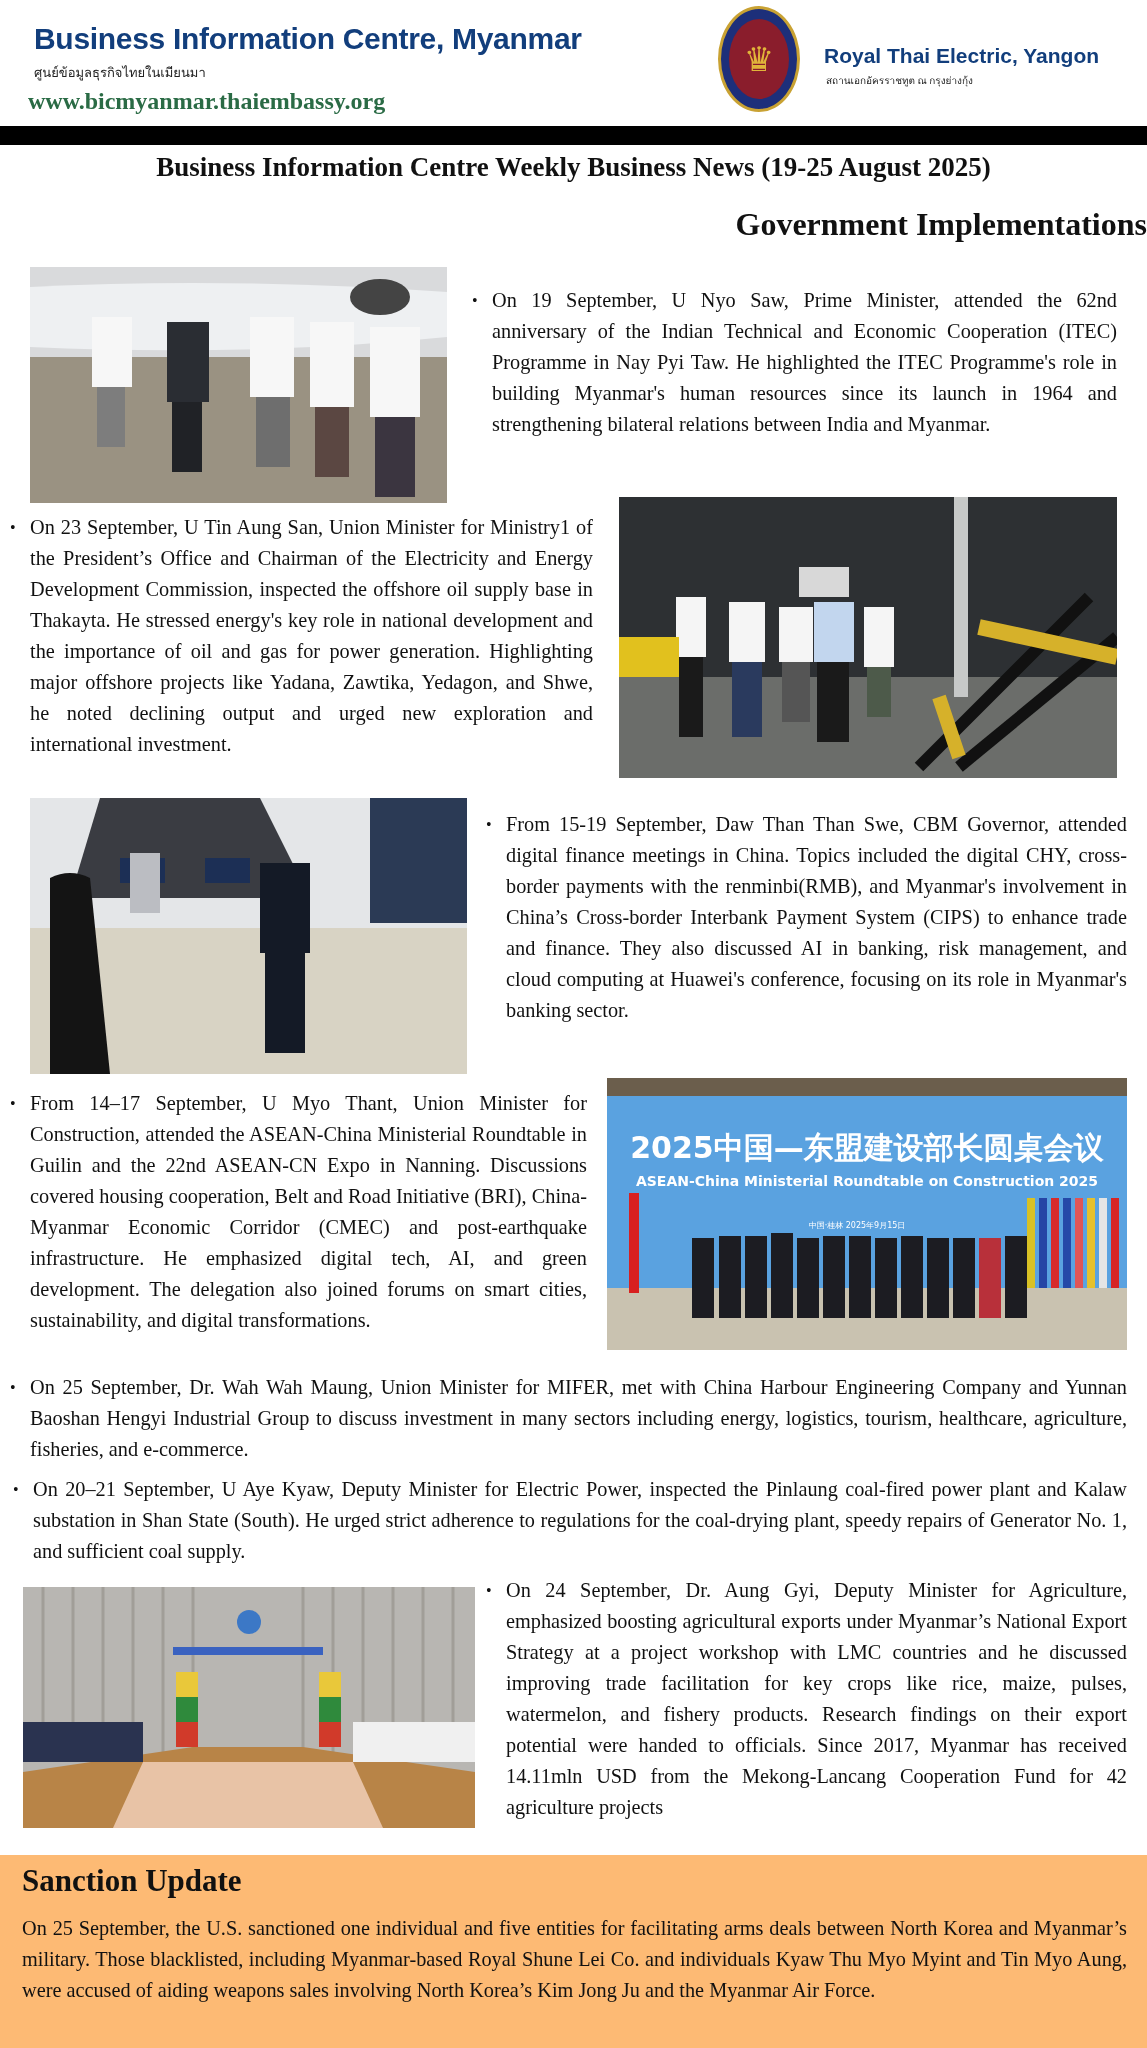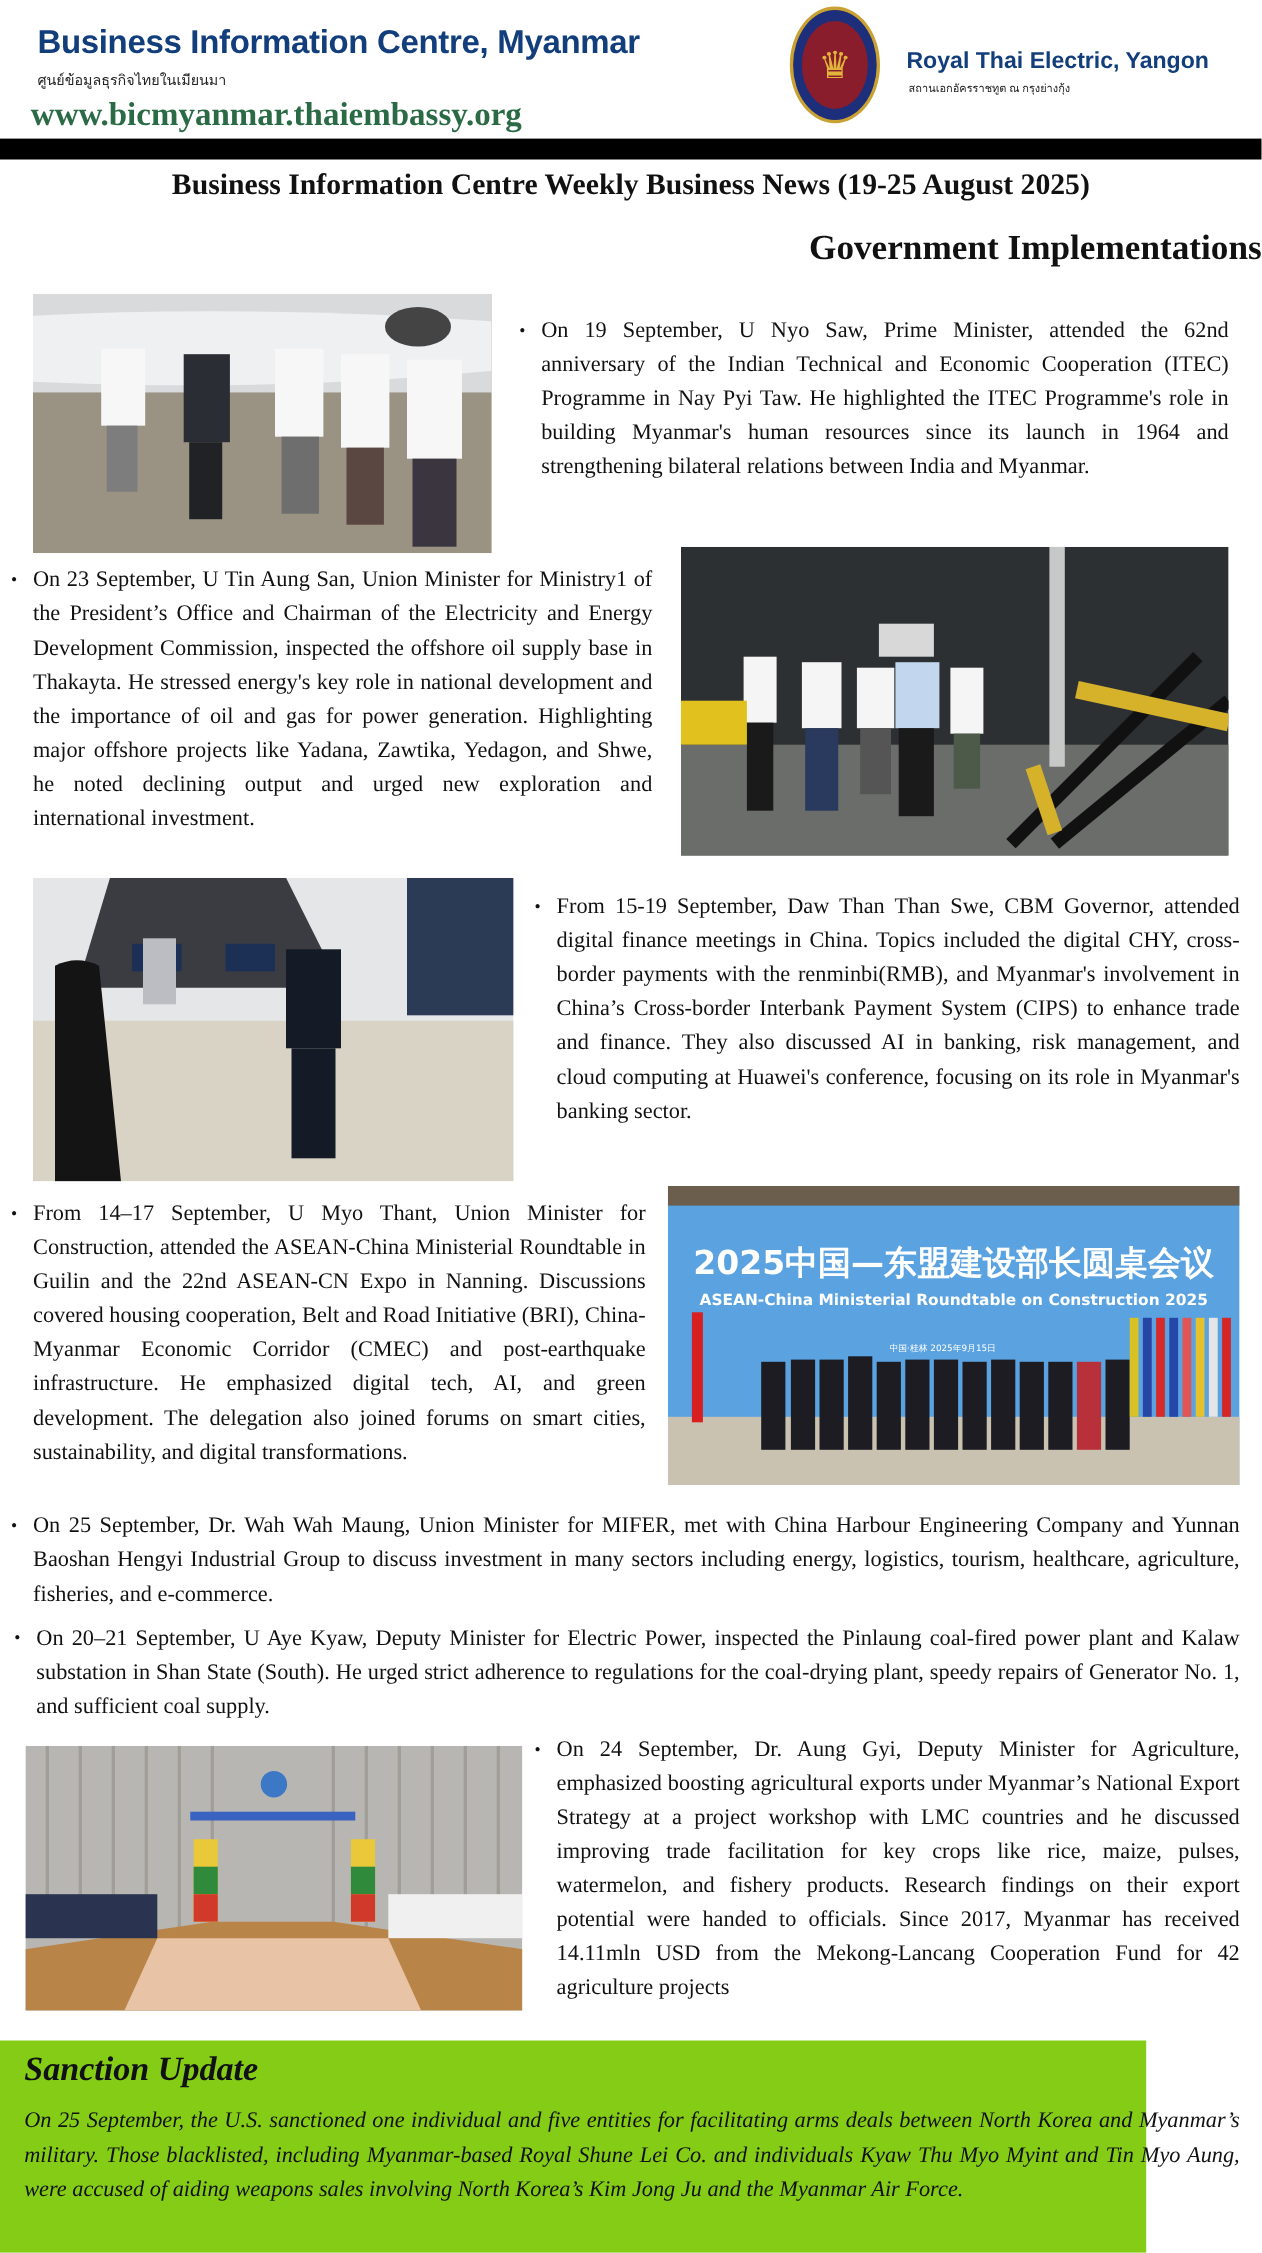--- a/index.html
+++ b/index.html
@@ -2,39 +2,39 @@
 <html><head>
 <meta charset="utf-8">
 <style>
   * { box-sizing: border-box; margin: 0; padding: 0; }
   html, body { width: 1147px; height: 2048px; background: #ffffff; overflow: hidden; }
   body { position: relative; font-family: "Liberation Serif", serif; color: #111; }
 
   .header { position: absolute; left: 0; top: 0; width: 1147px; height: 94px; background: #fff; }
   .bic-title { position: absolute; left: 34px; top: 22px; font-family: "Liberation Sans", sans-serif; font-weight: 700; font-size: 30px; color: #123e7c; letter-spacing: -0.3px; }
   .bic-thai { position: absolute; left: 34px; top: 62px; font-family: "DejaVu Sans", sans-serif; font-size: 13px; color: #222; }
-  .bic-url { position: absolute; left: 28px; top: 88px; font-family: "Liberation Serif", serif; font-weight: 700; font-size: 30px; color: #2a6b45; }
+  .bic-url { position: absolute; left: 28px; top: 88px; font-family: "Liberation Serif", serif; font-weight: 700; font-size: 24px; color: #2a6b45; }
 
   .emblem { position: absolute; left: 718px; top: 6px; width: 82px; height: 106px; border-radius: 50%; background: #1d2f7a; border: 3px solid #c9a233; }
   .emblem-inner { position: absolute; left: 8px; top: 10px; width: 60px; height: 80px; border-radius: 50%; background: #8a1d2c; display: flex; align-items: center; justify-content: center; color: #e1b43a; font-size: 34px; }
   .rte-title { position: absolute; left: 824px; top: 44px; font-family: "Liberation Sans", sans-serif; font-weight: 700; font-size: 21px; color: #123e7c; }
   .rte-thai { position: absolute; left: 826px; top: 73px; font-family: Liberation Serif, serif; font-size: 10px; color: #222; }
 
   .black-bar { position: absolute; left: 0; top: 126px; width: 1147px; height: 19px; background: #000; }
 
   .main-title { position: absolute; left: 0; top: 152px; width: 1147px; text-align: center; font-family: "Liberation Serif", serif; font-weight: 700; font-size: 27px; color: #111; }
   .section-title { position: absolute; left: 0; top: 206px; width: 1147px; text-align: right; font-family: "Liberation Serif", serif; font-weight: 700; font-size: 32px; color: #111; }
 
   .photo { position: absolute; overflow: hidden; }
   .photo .ph { width: 100%; height: 100%; }
 
   .news { position: absolute; font-family: "Liberation Serif", serif; font-size: 20.3px; line-height: 31px; text-align: justify; color: #111; }
   .news .bullet { position: absolute; left: -20px; top: 0; font-size: 16px; }
 
-  .sanction { position: absolute; left: 0; top: 1855px; width: 1042px; height: 193px; background: #84cc16; font-style: italic; }
+  .sanction { position: absolute; left: 0; top: 1855px; width: 1147px; height: 193px; background: #fdba74; }
   .sanction-title { position: absolute; left: 22px; top: 8px; font-family: "Liberation Serif", serif; font-weight: 700; font-size: 31px; color: #111; }
   .sanction-body { position: absolute; left: 22px; top: 58px; width: 1105px; font-family: "Liberation Serif", serif; font-size: 20.3px; line-height: 31px; text-align: justify; color: #111; }
 </style>
 </head>
 <body>
 
 <div class="header">
   <div class="bic-title">Business Information Centre, Myanmar</div>
   <div class="bic-thai">ศูนย์ข้อมูลธุรกิจไทยในเมียนมา</div>
   <div class="bic-url">www.bicmyanmar.thaiembassy.org</div>

